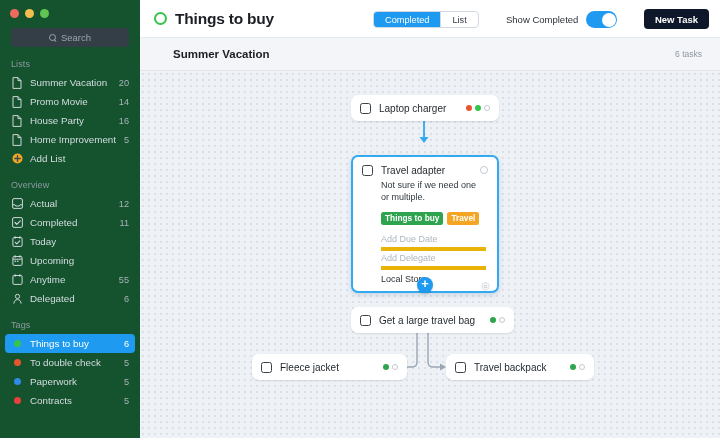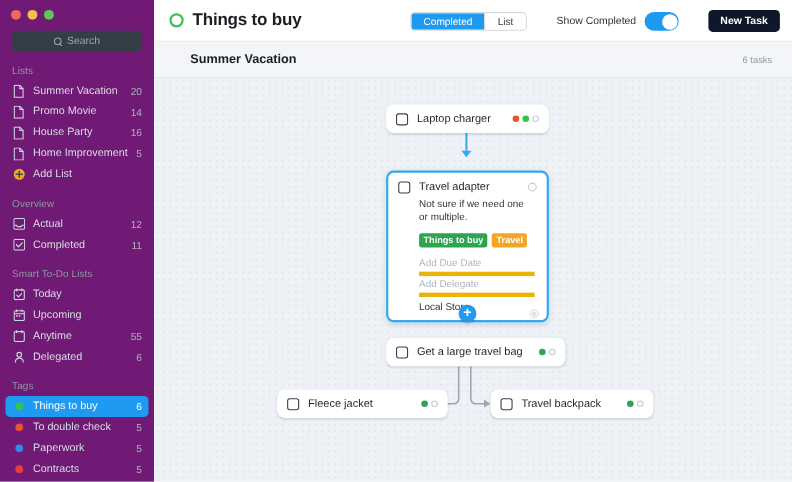--- a/index.html
+++ b/index.html
@@ -7,21 +7,21 @@
     width: 720px; height: 438px;
     font-family: "Liberation Sans", sans-serif;
     overflow: hidden;
     background: #eef1f5;
   }
   .app { display: flex; width: 720px; height: 438px; position: relative; }
 
   
   .sidebar {
     width: 140px; height: 438px;
-    background: #701a75;
+    background: #14532d;
     flex: 0 0 140px;
     position: relative;
     overflow: hidden;
   }
   .traffic { display: flex; gap: 6px; padding: 9px 0 0 10px; }
   .tl { width: 9px; height: 9px; border-radius: 50%; }
   .tl.red { background: #ed6a5e; }
   .tl.yellow { background: #f4bf4f; }
   .tl.green { background: #61c554; }
 
@@ -294,21 +294,20 @@
       <span class="ico">
         <svg width="11" height="11" viewBox="0 0 11 11">
             <rect x="0.6" y="0.6" width="9.8" height="9.8" rx="1.4" fill="none" stroke="#cfd6dc" stroke-width="1"></rect>
             <path d="M3 5.5l1.8 1.9L8.2 3.8" fill="none" stroke="#cfd6dc" stroke-width="1.2" stroke-linecap="round" stroke-linejoin="round"></path>
           </svg>
       </span>
       <span class="label">Completed</span>
       <span class="count">11</span>
     </div>
 
-    <div class="sec-header">Smart To-Do Lists</div>
 
     <div class="nav-row">
       <span class="ico">
         <svg width="11" height="11" viewBox="0 0 11 11">
             <rect x="0.9" y="1.5" width="9.2" height="8.9" rx="1.2" fill="none" stroke="#cfd6dc" stroke-width="1"></rect>
             <path d="M3.1 0.6v1.8M7.9 0.6v1.8" stroke="#cfd6dc" stroke-width="1" stroke-linecap="round"></path>
             <path d="M3.3 6.3l1.5 1.6 2.9-3" fill="none" stroke="#cfd6dc" stroke-width="1.1" stroke-linecap="round" stroke-linejoin="round"></path>
           </svg>
       </span>
       <span class="label">Today</span>

